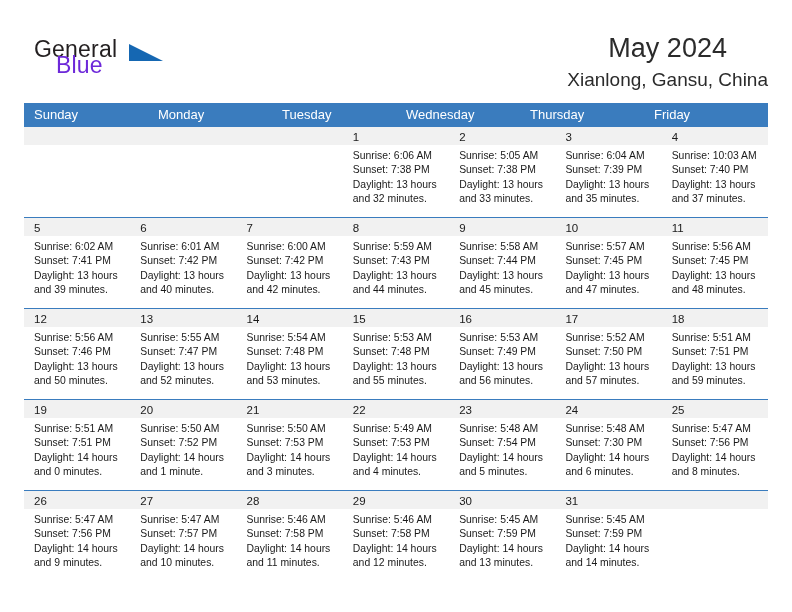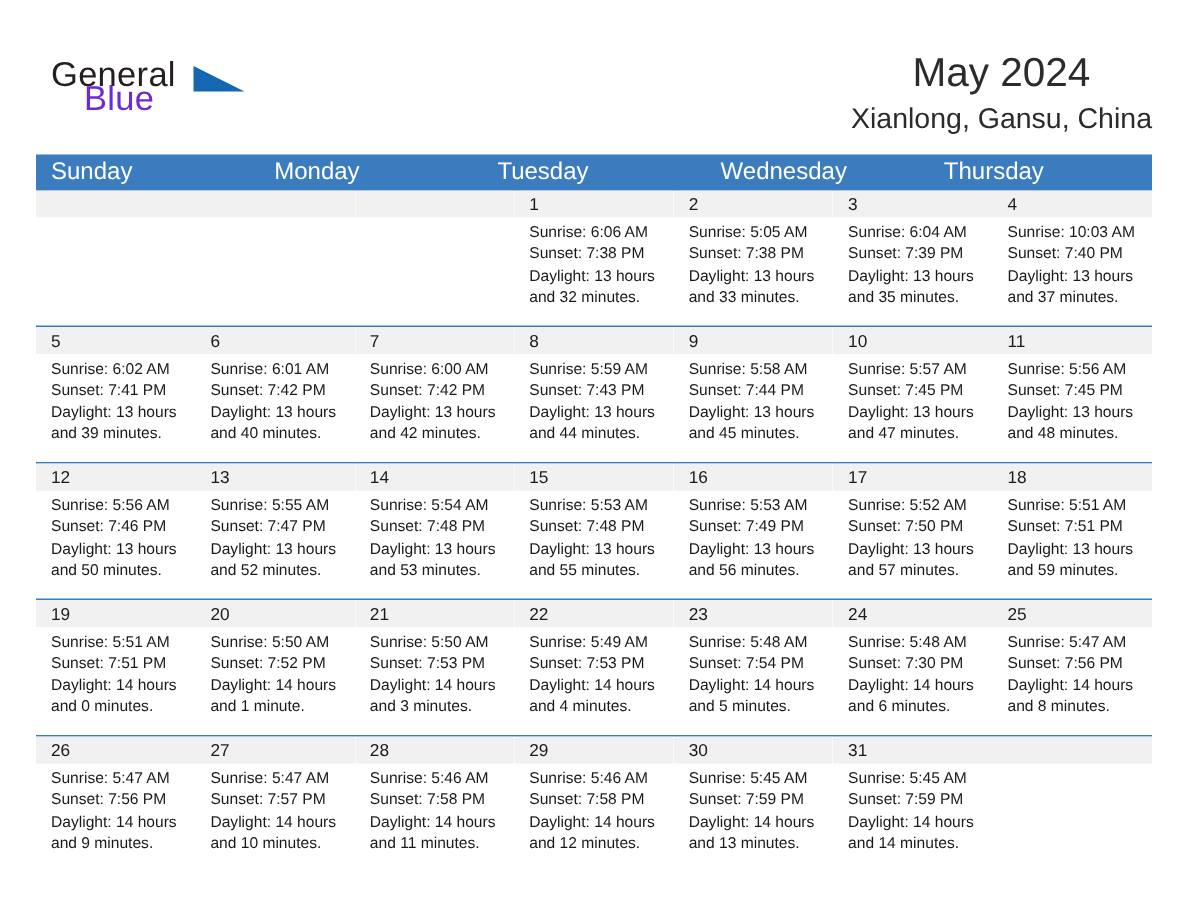--- a/index.html
+++ b/index.html
@@ -92,21 +92,21 @@
     width: 744px;
   }
   .weekdays {
     display: flex;
     background: #3a7cbe;
     height: 23px;
   }
   .weekday {
     flex: 1 1 0;
     color: #ffffff;
-    font-size: 16px;
+    font-size: 13px;
     line-height: 23px;
     padding-left: 10px;
     box-sizing: border-box;
     white-space: nowrap;
     overflow: hidden;
   }
   .week {
     display: flex;
     border-top: 1.4px solid #3a7cbe;
     height: 90px;
@@ -165,20 +165,21 @@
   </div>
 
   <div class="calendar">
 
     <div class="weekdays">
       <div class="weekday">Sunday</div>
       <div class="weekday">Monday</div>
       <div class="weekday">Tuesday</div>
       <div class="weekday">Wednesday</div>
       <div class="weekday">Thursday</div>
+      <div class="weekday">Friday</div>
     </div>
 
     <div class="week">
       <div class="daycell empty">
         <div class="daynum-band"><span class="daynum"></span></div>
         <div class="dayinfo">
           <div></div>
           <div></div>
           <div></div>
           <div></div>

